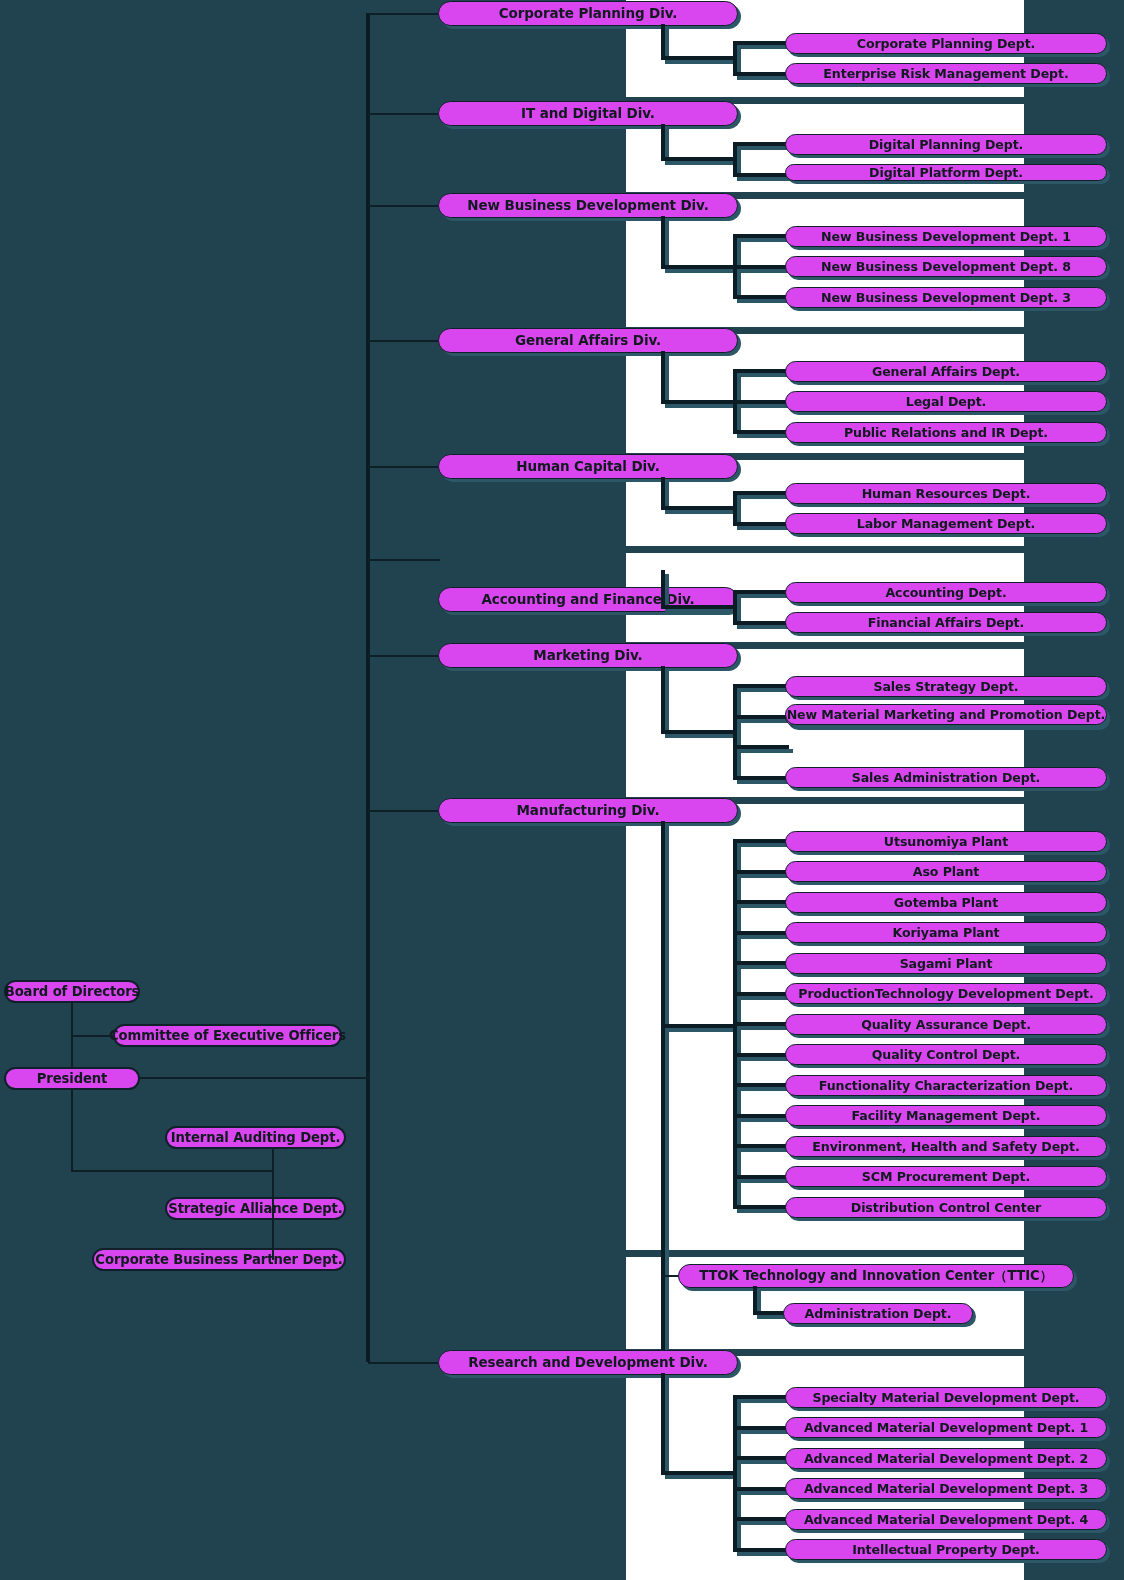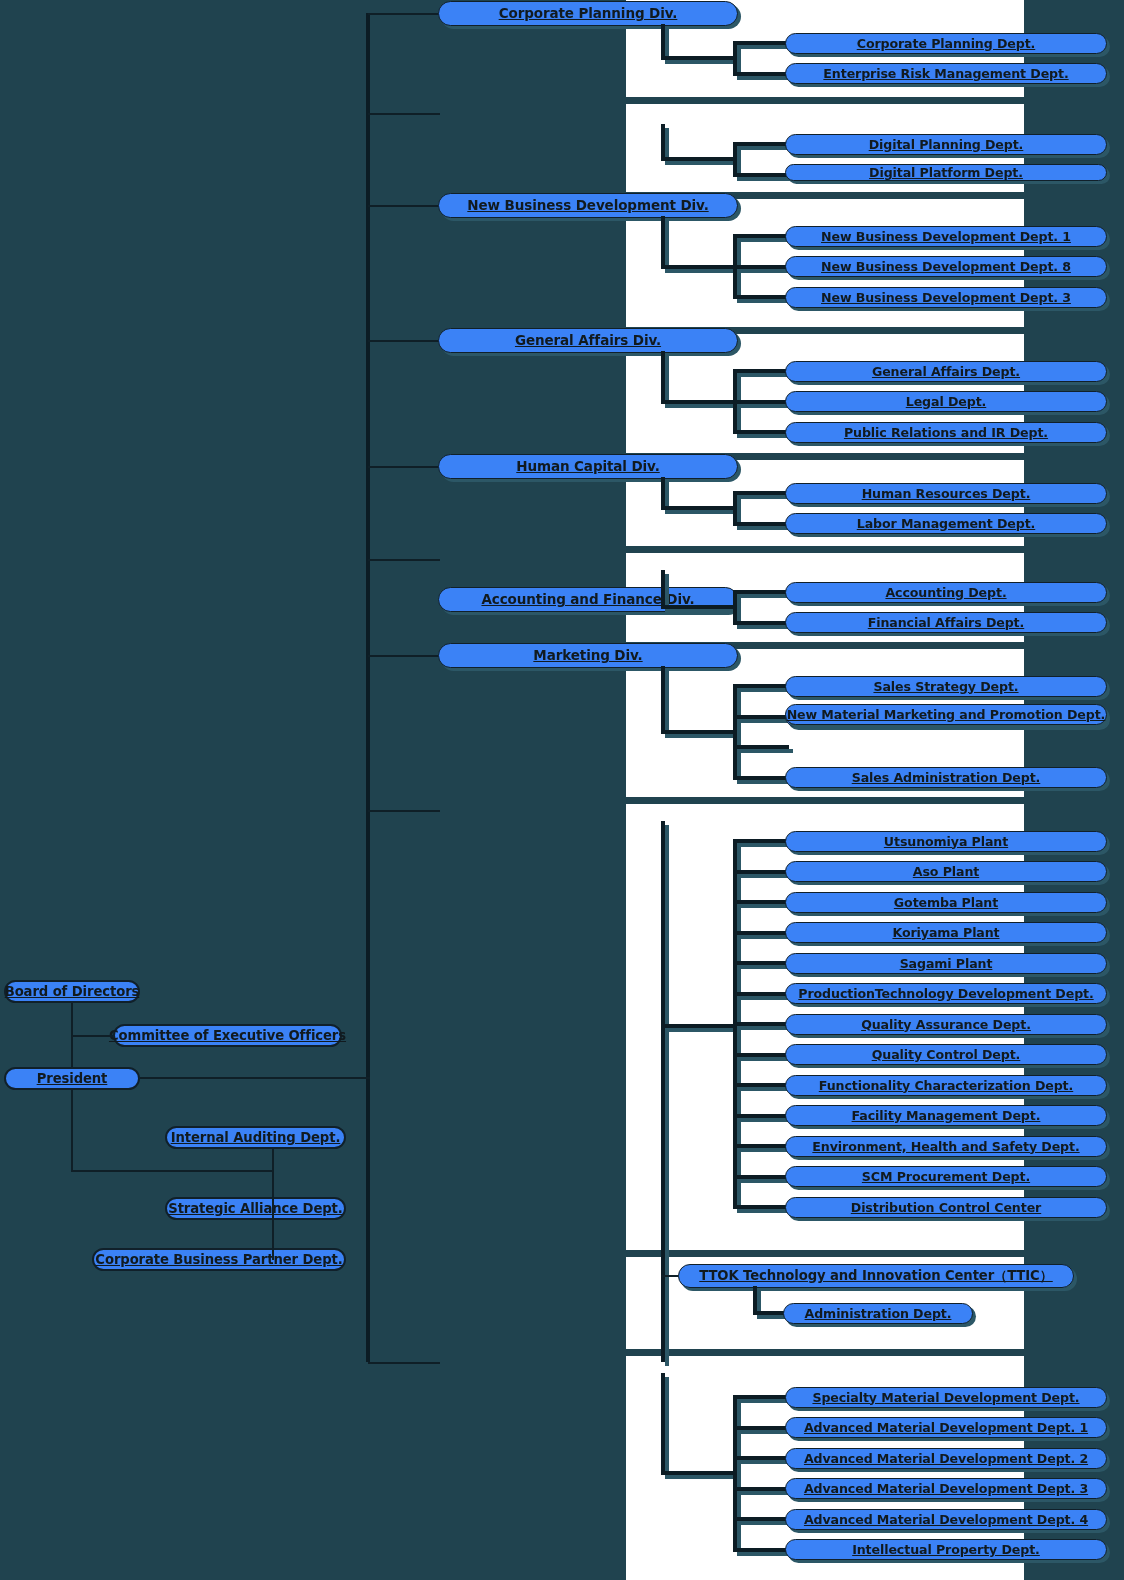--- a/index.html
+++ b/index.html
@@ -16,29 +16,28 @@
   .band{position:absolute;background:#ffffff;}
 
   
   .ln{position:absolute;background:#0c1c24;}
   .ln.sh{background:#2c5766;}          
   .ln.thin{background:#0f1f27;}        
 
   
   .node{
     position:absolute;
-    background:#3b82f6;
+    background:#d946ef;
     border:1.6px solid #10202a;
     border-radius:999px;
     box-sizing:border-box;
     display:flex;align-items:center;justify-content:center;
     color:#111a1f;
     white-space:nowrap;
     letter-spacing:-0.1px;
-    text-decoration:underline;
   }
   
   .node.shadow{box-shadow:3px 3px 0 0 #2c5766;}
 
   .node.div{height:25px;font-size:13.5px;font-weight:600;}
   .node.dept{height:21px;font-size:12.6px;font-weight:700;}
   .node.exec{height:23px;font-size:13.2px;font-weight:700;border-width:2px;}
   .node.ttic{height:24px;font-size:13.2px;font-weight:700;}
 </style>
 </head>
@@ -65,20 +64,21 @@
     <div class="ln" style="left: 661px; top: 56px; width: 76px; height: 4px;"></div>
     <div class="ln sh" style="left: 737px; top: 45px; width: 4px; height: 34.5px;"></div>
     <div class="ln" style="left: 733px; top: 41px; width: 4px; height: 34.5px;"></div>
     <div class="ln sh" style="left: 737px; top: 45px; width: 56px; height: 4px;"></div>
     <div class="ln" style="left: 733px; top: 41px; width: 56px; height: 4px;"></div>
     <div class="node dept shadow" style="left: 785px; top: 32.5px; width: 322px; height: 21px;">Corporate Planning Dept.</div>
     <div class="ln sh" style="left: 737px; top: 75.5px; width: 56px; height: 4px;"></div>
     <div class="ln" style="left: 733px; top: 71.5px; width: 56px; height: 4px;"></div>
     <div class="node dept shadow" style="left: 785px; top: 63px; width: 322px; height: 21px;">Enterprise Risk Management Dept.</div>
     <div class="ln thin" style="left: 368px; top: 113px; width: 72px; height: 2px;"></div>
+    <div class="node div shadow" style="left: 438px; top: 100.5px; width: 300px; height: 25px;">IT and Digital Div.</div>
     <div class="ln sh" style="left: 665px; top: 127.5px; width: 4px; height: 37.5px;"></div>
     <div class="ln" style="left: 661px; top: 123.5px; width: 4px; height: 37.5px;"></div>
     <div class="ln sh" style="left: 665px; top: 161px; width: 76px; height: 4px;"></div>
     <div class="ln" style="left: 661px; top: 157px; width: 76px; height: 4px;"></div>
     <div class="ln sh" style="left: 737px; top: 146px; width: 4px; height: 34.5px;"></div>
     <div class="ln" style="left: 733px; top: 142px; width: 4px; height: 34.5px;"></div>
     <div class="ln sh" style="left: 737px; top: 146px; width: 56px; height: 4px;"></div>
     <div class="ln" style="left: 733px; top: 142px; width: 56px; height: 4px;"></div>
     <div class="node dept shadow" style="left: 785px; top: 133.5px; width: 322px; height: 21px;">Digital Planning Dept.</div>
     <div class="ln sh" style="left: 737px; top: 176.5px; width: 56px; height: 4px;"></div>
@@ -160,20 +160,21 @@
     <div class="ln sh" style="left: 737px; top: 718.5px; width: 56px; height: 4px;"></div>
     <div class="ln" style="left: 733px; top: 714.5px; width: 56px; height: 4px;"></div>
     <div class="node dept shadow" style="left: 785px; top: 706px; width: 322px; height: 21px;">Electronic Material Sales Dept.</div>
     <div class="ln sh" style="left: 737px; top: 749px; width: 56px; height: 4px;"></div>
     <div class="ln" style="left: 733px; top: 745px; width: 56px; height: 4px;"></div>
     <div class="node dept shadow" style="left: 785px; top: 704px; width: 322px; height: 21px;">New Material Marketing and Promotion Dept.</div>
     <div class="ln sh" style="left: 737px; top: 779.5px; width: 56px; height: 4px;"></div>
     <div class="ln" style="left: 733px; top: 775.5px; width: 56px; height: 4px;"></div>
     <div class="node dept shadow" style="left: 785px; top: 767px; width: 322px; height: 21px;">Sales Administration Dept.</div>
     <div class="ln thin" style="left: 368px; top: 810px; width: 72px; height: 2px;"></div>
+    <div class="node div shadow" style="left: 438px; top: 797.5px; width: 300px; height: 25px;">Manufacturing Div.</div>
     <div class="ln sh" style="left: 665px; top: 824.5px; width: 4px; height: 541.5px;"></div>
     <div class="ln" style="left: 661px; top: 820.5px; width: 4px; height: 541.5px;"></div>
     <div class="ln sh" style="left: 665px; top: 1028px; width: 76px; height: 4px;"></div>
     <div class="ln" style="left: 661px; top: 1024px; width: 76px; height: 4px;"></div>
     <div class="ln sh" style="left: 737px; top: 843px; width: 4px; height: 370px;"></div>
     <div class="ln" style="left: 733px; top: 839px; width: 4px; height: 370px;"></div>
     <div class="ln sh" style="left: 737px; top: 843px; width: 56px; height: 4px;"></div>
     <div class="ln" style="left: 733px; top: 839px; width: 56px; height: 4px;"></div>
     <div class="node dept shadow" style="left: 785px; top: 830.5px; width: 322px; height: 21px;">Utsunomiya Plant</div>
     <div class="ln sh" style="left: 737px; top: 873.5px; width: 56px; height: 4px;"></div>
@@ -206,20 +207,21 @@
     <div class="ln sh" style="left: 737px; top: 1148px; width: 56px; height: 4px;"></div>
     <div class="ln" style="left: 733px; top: 1144px; width: 56px; height: 4px;"></div>
     <div class="node dept shadow" style="left: 785px; top: 1135.5px; width: 322px; height: 21px;">Environment, Health and Safety Dept.</div>
     <div class="ln sh" style="left: 737px; top: 1178.5px; width: 56px; height: 4px;"></div>
     <div class="ln" style="left: 733px; top: 1174.5px; width: 56px; height: 4px;"></div>
     <div class="node dept shadow" style="left: 785px; top: 1166px; width: 322px; height: 21px;">SCM Procurement Dept.</div>
     <div class="ln sh" style="left: 737px; top: 1209px; width: 56px; height: 4px;"></div>
     <div class="ln" style="left: 733px; top: 1205px; width: 56px; height: 4px;"></div>
     <div class="node dept shadow" style="left: 785px; top: 1196.5px; width: 322px; height: 21px;">Distribution Control Center</div>
     <div class="ln thin" style="left: 368px; top: 1362px; width: 72px; height: 2px;"></div>
+    <div class="node div shadow" style="left: 438px; top: 1349.5px; width: 300px; height: 25px;">Research and Development Div.</div>
     <div class="ln sh" style="left: 665px; top: 1376.5px; width: 4px; height: 102.5px;"></div>
     <div class="ln" style="left: 661px; top: 1372.5px; width: 4px; height: 102.5px;"></div>
     <div class="ln sh" style="left: 665px; top: 1475px; width: 76px; height: 4px;"></div>
     <div class="ln" style="left: 661px; top: 1471px; width: 76px; height: 4px;"></div>
     <div class="ln sh" style="left: 737px; top: 1399px; width: 4px; height: 156.5px;"></div>
     <div class="ln" style="left: 733px; top: 1395px; width: 4px; height: 156.5px;"></div>
     <div class="ln sh" style="left: 737px; top: 1399px; width: 56px; height: 4px;"></div>
     <div class="ln" style="left: 733px; top: 1395px; width: 56px; height: 4px;"></div>
     <div class="node dept shadow" style="left: 785px; top: 1386.5px; width: 322px; height: 21px;">Specialty Material Development Dept.</div>
     <div class="ln sh" style="left: 737px; top: 1429.5px; width: 56px; height: 4px;"></div>

